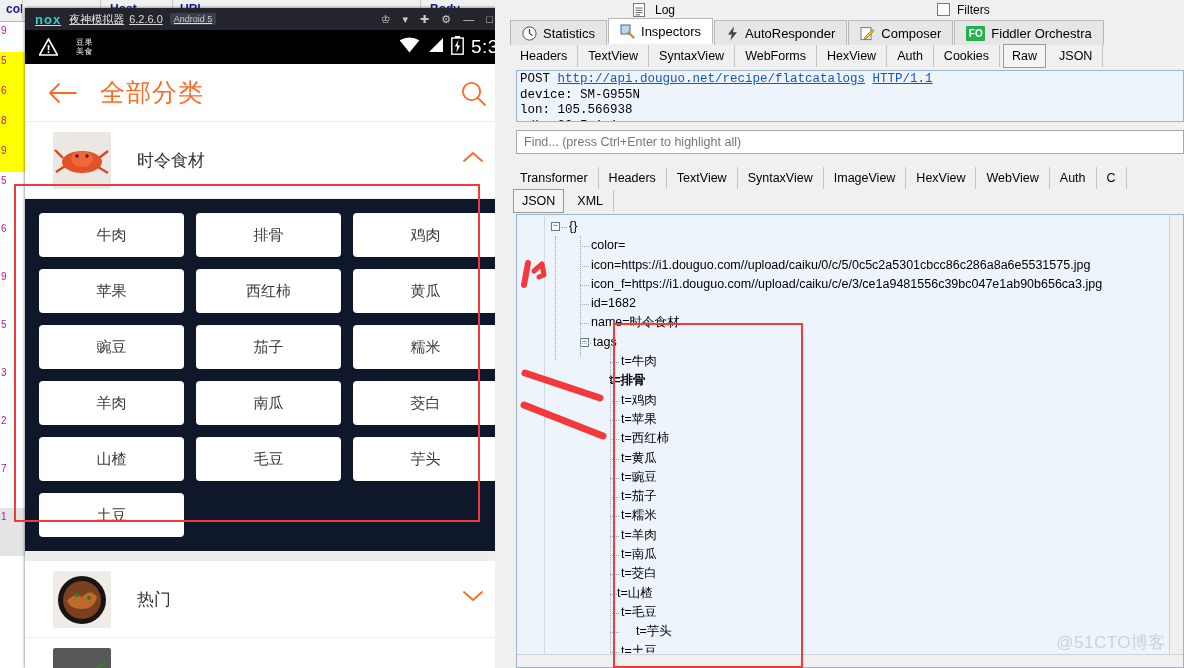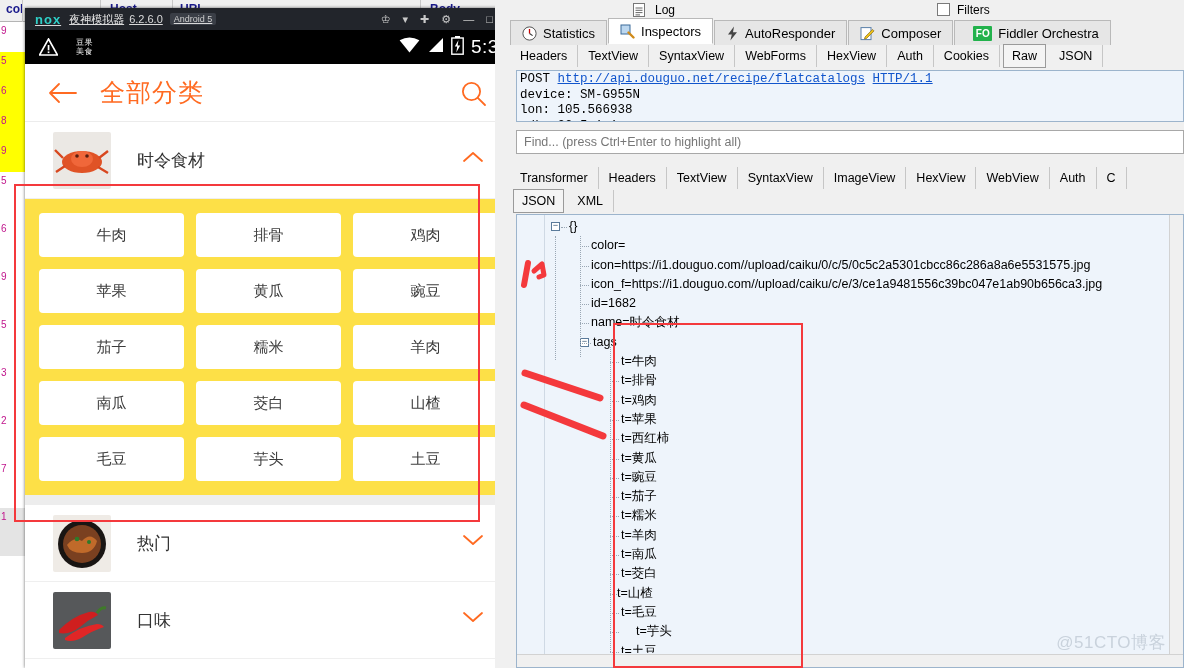--- a/index.html
+++ b/index.html
@@ -70,21 +70,21 @@
   .app-search { position:absolute; right:25px; top:16px; width:27px; height:27px;}
 
   .cat-row {
     height:77px; display:flex; align-items:center; background:#fff; position:relative;
     border-bottom:1px solid #efefef;
   }
   .cat-thumb { margin-left:28px; width:58px; height:57px; border-radius:2px; overflow:hidden; position:relative; }
   .cat-name { margin-left:26px; font-size:17px; color:#333; font-weight:500; }
   .cat-chev { position:absolute; right:28px; top:28px; width:22px; height:14px;}
 
-  .tag-panel { background:#fde047; padding:10px 0 10px 0; position:relative; }
+  .tag-panel { background:#0f172a; padding:10px 0 10px 0; position:relative; }
   .tag-grid { display:grid; grid-template-columns:repeat(3,1fr); gap:12px 12px; padding:4px 14px 4px 14px; }
   .tag {
     background:#fff; border-radius:4px; height:44px;
     display:flex; align-items:center; justify-content:center;
     font-size:15px; color:#3c3c3c;
   }
   .sep-band { height:10px; background:#ededed; }
 
   
   .annot-rect { position:absolute; border:2px solid #f4393c; pointer-events:none; }
@@ -320,20 +320,21 @@
           </svg>
         </div>
       </div>
 
       <div class="tag-panel">
         <div class="tag-grid" id="tag-grid">
             <div class="tag">牛肉</div>
             <div class="tag">排骨</div>
             <div class="tag">鸡肉</div>
             <div class="tag">苹果</div>
+            <div class="tag">西红柿</div>
             <div class="tag">黄瓜</div>
             <div class="tag">豌豆</div>
             <div class="tag">茄子</div>
             <div class="tag">糯米</div>
             <div class="tag">羊肉</div>
             <div class="tag">南瓜</div>
             <div class="tag">茭白</div>
             <div class="tag">山楂</div>
             <div class="tag">毛豆</div>
             <div class="tag">芋头</div>
@@ -546,21 +547,21 @@
           <span style="display: flex; align-items: center;">
             <svg width="15" height="15" viewBox="0 0 15 15">
               <rect x="1" y="1.6" width="10" height="12" fill="#fff" stroke="#5a7fa8"></rect>
               <path d="M5 11 L12.5 3.4 L14 4.9 L6.5 12.5 L4.5 13 Z" fill="#f0c419" stroke="#8a6a12" stroke-width="0.7"></path>
             </svg>
           </span>
           <span>Composer</span>
         </div>
         <div class="fid-tab">
           <span style="display: flex; align-items: center;">
-            <div style="width:19px;height:15px;background:#22b24c;color:#fff;font-size:10px;font-weight:bold;display:flex;align-items:center;justify-content:center;border-radius:1px;margin-left:7px;">FO</div>
+            <div style="width:19px;height:15px;background:#22b24c;color:#fff;font-size:10px;font-weight:bold;display:flex;align-items:center;justify-content:center;border-radius:1px;">FO</div>
           </span>
           <span>Fiddler Orchestra</span>
         </div>
       </div>
   </div>
 
   <div class="fid-subtabs">
     <div class="subtab-row" id="req-tabs">
         <div class="subtab">Headers</div>
         <div class="subtab">TextView</div>
@@ -639,21 +640,21 @@
           <span class="expander" style="left: 35px; top: 5px;">−</span>
           <span class="hline" style="left: 37px; top: 10px; width: 9px;"></span>
           <span class="txt" style="left: 48px;">tags</span>
         </div>
         <div class="jrow">
           <span class="hline" style="left: 65px; top: 10px; width: 9px;"></span>
           <span class="txt" style="left: 76px;">t=牛肉</span>
         </div>
         <div class="jrow">
           <span class="hline" style="left: 65px; top: 10px; width: 9px;"></span>
-          <span class="txt" style="left: 76px;">t=排骨</span>
+          <span class="txt" style="left: 64px; font-weight: bold;">t=排骨</span>
         </div>
         <div class="jrow">
           <span class="hline" style="left: 65px; top: 10px; width: 9px;"></span>
           <span class="txt" style="left: 76px;">t=鸡肉</span>
         </div>
         <div class="jrow">
           <span class="hline" style="left: 65px; top: 10px; width: 9px;"></span>
           <span class="txt" style="left: 76px;">t=苹果</span>
         </div>
         <div class="jrow">

